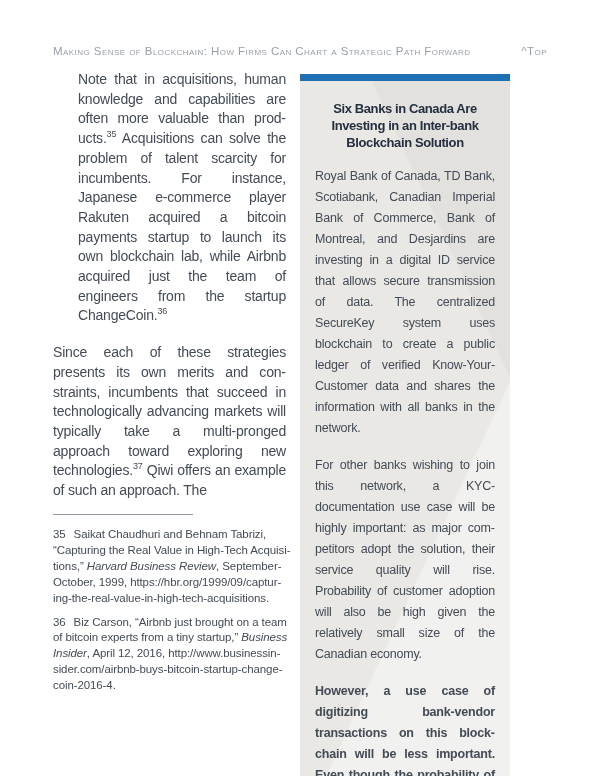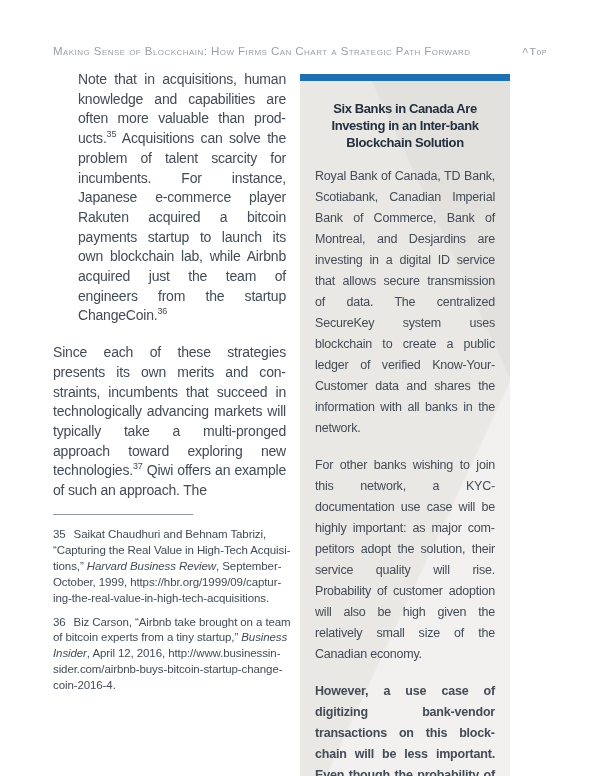--- a/index.html
+++ b/index.html
@@ -5,21 +5,21 @@
   html,body{margin:0;padding:0;background:#ffffff;}
   body{width:600px;height:776px;position:relative;overflow:hidden;
        font-family:"Liberation Sans",sans-serif;}
   .page{position:absolute;inset:0;background:#fff;}
 
   
   .hdr{position:absolute;left:53px;top:20px;width:494px;display:flex;
        justify-content:space-between;align-items:baseline;
        font-variant:small-caps;font-size:11.5px;letter-spacing:.45px;
        color:#989fa7;margin-top:25px;}
-  .hdr a{color:#989fa7;text-decoration:none;cursor:pointer;font-family:Liberation Mono, monospace;}
+  .hdr a{color:#989fa7;text-decoration:none;cursor:pointer;}
 
   
   .left-col{position:absolute;left:53px;top:70px;width:233px;
        font-size:14px;line-height:19.7px;letter-spacing:-.2px;
        color:#434b56;text-align:justify;}
   .para{margin:0 0 17px 0;}
   .para.indent{margin-left:25px;}
   sup{font-size:9px;line-height:0;vertical-align:super;}
 
   
@@ -73,18 +73,18 @@
             <p>However, a use case of digitizing bank-vendor transactions on this block­chain will be less important. Even though the probability of competitor adoption is high, existing technologies can serve vendor transactions well enough that relationships will not be adversely af­fected. Moreover, competitor adoption might not necessarily impact firm-ven­dor relationships in any significant way.</p>
           </div>
       </div>
     </aside>
   </main>
 
   <div class="fnblock">
     <div class="fnrule"></div>
     <div id="column-footnotes">
         <div class="footnote"><span class="fn-num">35</span><span>Saikat Chaudhuri and Behnam Tabrizi, “Capturing the Real Value in High-Tech Acquisi­tions,” </span><span class="it">Harvard Business Review</span><span>, September-Oc­tober, 1999, https://hbr.org/1999/09/captur­ing-the-real-value-in-high-tech-acquisitions.</span></div>
-        <div class="footnote"><span class="fn-num">36</span><span>Biz Carson, “Airbnb take brought on a team of bitcoin experts from a tiny startup,” </span><span class="it">Business Insider</span><span>, April 12, 2016, http://www.businessin­sider.com/airbnb-buys-bitcoin-startup-change­coin-2016-4.</span></div>
+        <div class="footnote"><span class="fn-num">36</span><span>Biz Carson, “Airbnb just brought on a team of bitcoin experts from a tiny startup,” </span><span class="it">Business Insider</span><span>, April 12, 2016, http://www.businessin­sider.com/airbnb-buys-bitcoin-startup-change­coin-2016-4.</span></div>
       </div>
   </div>
 
 
 </div>
 
 </body></html>

